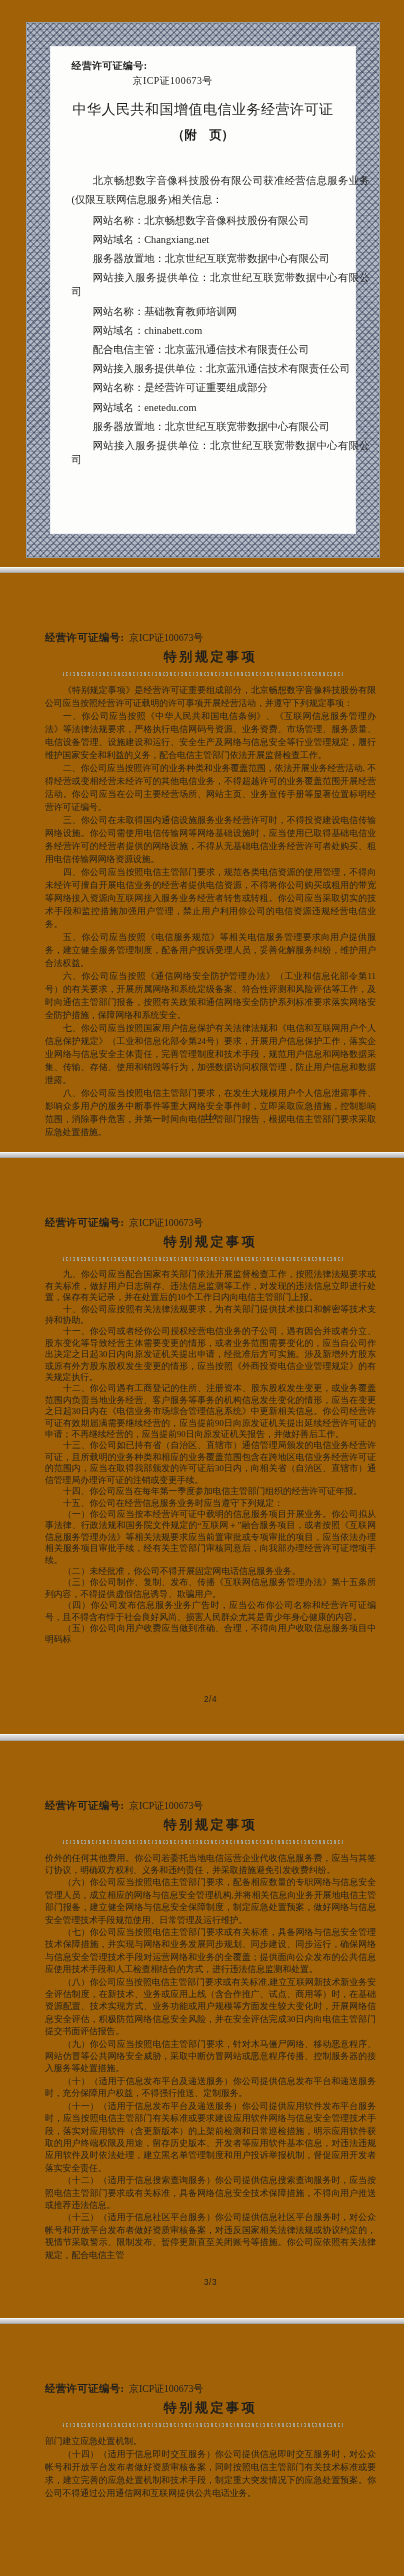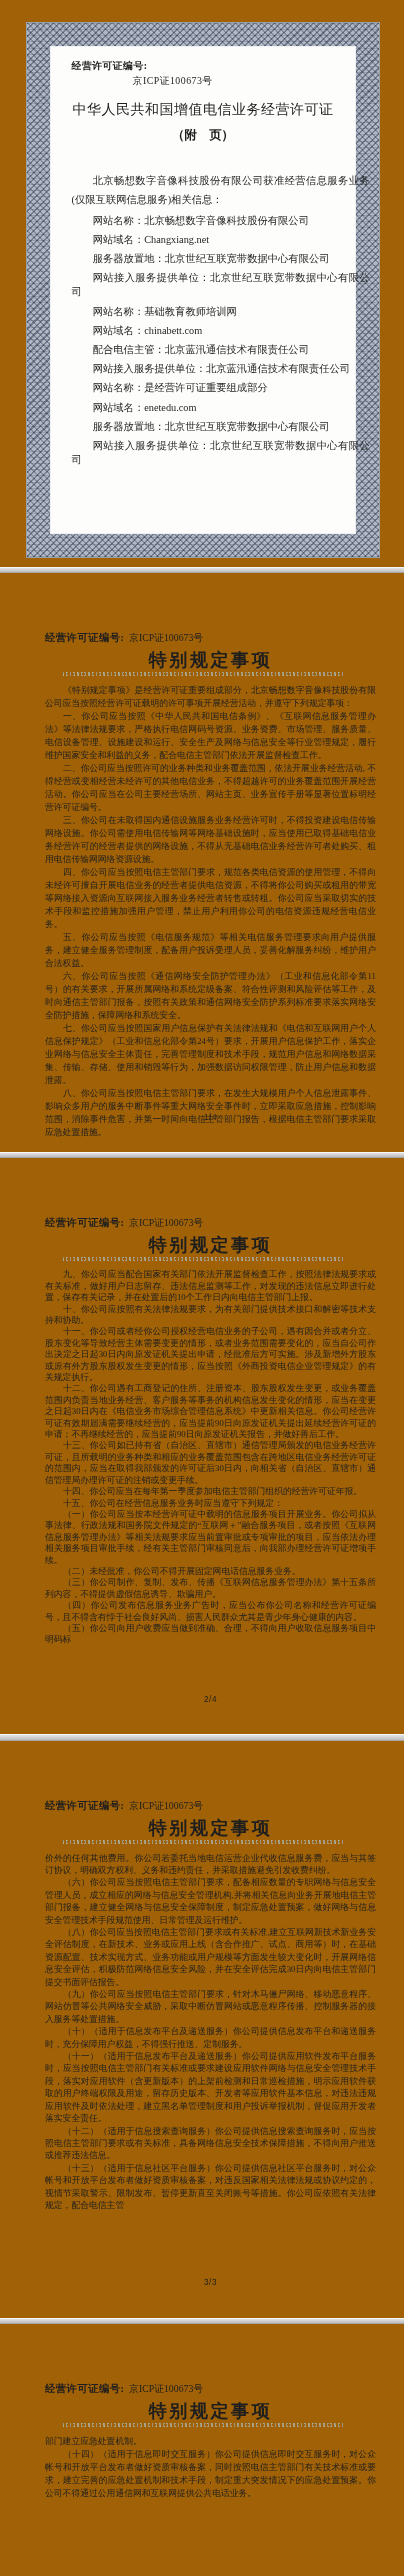--- a/index.html
+++ b/index.html
@@ -31,21 +31,21 @@
             width:298px;text-align:justify;word-break:break-all;}
   .p1-entries{margin-top:5.2px;width:298px;}
   .p1-entry{font-size:10.3px;line-height:14px;text-indent:2.05em;margin:0 0 5.2px 0;
             text-align:justify;word-break:break-all;}
 
   
   .sp-header{position:absolute;left:45px;top:58px;font-size:10.3px;font-weight:bold;
              letter-spacing:0.5px;white-space:nowrap;}
   .sp-number{font-weight:normal;font-size:9.8px;margin-left:4.6px;letter-spacing:0;}
   .sp-title{position:absolute;left:45px;top:75px;width:331px;text-align:center;
-            font-size:18px;font-weight:bold;letter-spacing:2.6px;}
+            font-size:13px;font-weight:bold;letter-spacing:2.6px;}
   .sp-zigzag{position:absolute;left:63px;top:99px;width:281px;height:4.1px;opacity:.85;
              background:
                repeating-linear-gradient(105deg,#9aa092 0 1px,rgba(255,255,255,0) 1px 3.6px),
                repeating-linear-gradient(75deg,#b4b9ab 0 1px,rgba(255,255,255,0) 1px 3.6px);}
   .sp-body{position:absolute;left:45px;top:111px;width:331px;font-size:8.8px;
            text-align:justify;word-break:break-all;}
   .lh-25 .para{line-height:13px;}
   .lh-22 .para{line-height:11.4px;}
   .lh-24 .para{line-height:12.4px;}
   .para{margin:0;text-indent:2.05em;}
@@ -128,20 +128,21 @@
     </section>
 
   <div class="divider"></div>
   <section class="page special lh-24" id="sp-2" style="height: 577px;">
       <div class="sp-header"><span>经营许可证编号:</span><span class="sp-number">京ICP证100673号</span></div>
       <div class="sp-title">特别规定事项</div>
       <div class="sp-zigzag"></div>
       <div class="sp-body">
         <p class="para noindent">价外的任何其他费用。你公司若委托当地电信运营企业代收信息服务费，应当与其签订协议，明确双方权利、义务和违约责任，并采取措施避免引发收费纠纷。</p>
         <p class="para">（六）你公司应当按照电信主管部门要求，配备相应数量的专职网络与信息安全管理人员，成立相应的网络与信息安全管理机构,并将相关信息向业务开展地电信主管部门报备，建立健全网络与信息安全保障制度，制定应急处置预案，做好网络与信息安全管理技术手段规范使用、日常管理及运行维护。</p>
+        <p class="para">（七）你公司应当按照电信主管部门要求或有关标准，具备网络与信息安全管理技术保障措施，并实现与网络和业务发展同步规划、同步建设、同步运行，确保网络与信息安全管理技术手段对运营网络和业务的全覆盖；提供面向公众发布的公共信息应使用技术手段和人工检查相结合的方式，进行违法信息监测和处置。</p>
         <p class="para">（八）你公司应当按照电信主管部门要求或有关标准,建立互联网新技术新业务安全评估制度，在新技术、业务或应用上线（含合作推广、试点、商用等）时，在基础资源配置、技术实现方式、业务功能或用户规模等方面发生较大变化时，开展网络信息安全评估，积极防范网络信息安全风险，并在安全评估完成30日内向电信主管部门提交书面评估报告。</p>
         <p class="para">（九）你公司应当按照电信主管部门要求，针对木马僵尸网络、移动恶意程序、网站仿冒等公共网络安全威胁，采取中断仿冒网站或恶意程序传播、控制服务器的接入服务等处置措施。</p>
         <p class="para">（十）（适用于信息发布平台及递送服务）你公司提供信息发布平台和递送服务时，充分保障用户权益，不得强行推送、定制服务。</p>
         <p class="para">（十一）（适用于信息发布平台及递送服务）你公司提供应用软件发布平台服务时，应当按照电信主管部门有关标准或要求建设应用软件网络与信息安全管理技术手段，落实对应用软件（含更新版本）的上架前检测和日常巡检措施，明示应用软件获取的用户终端权限及用途，留存历史版本、开发者等应用软件基本信息，对违法违规应用软件及时依法处理，建立黑名单管理制度和用户投诉举报机制，督促应用开发者落实安全责任。</p>
         <p class="para">（十二）（适用于信息搜索查询服务）你公司提供信息搜索查询服务时，应当按照电信主管部门要求或有关标准，具备网络信息安全技术保障措施，不得向用户推送或推荐违法信息。</p>
         <p class="para">（十三）（适用于信息社区平台服务）你公司提供信息社区平台服务时，对公众帐号和开放平台发布者做好资质审核备案，对违反国家相关法律法规或协议约定的，视情节采取警示、限制发布、暂停更新直至关闭账号等措施。你公司应依照有关法律规定，配合电信主管</p>
       </div>
       <div class="sp-pagenum" style="top: 537px;">3/3</div>
     </section>
 

